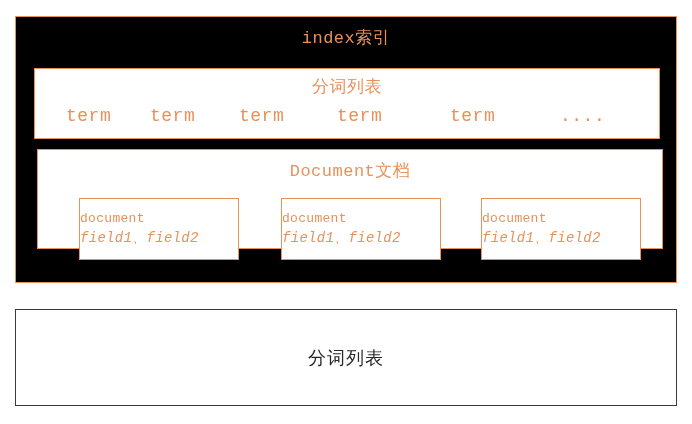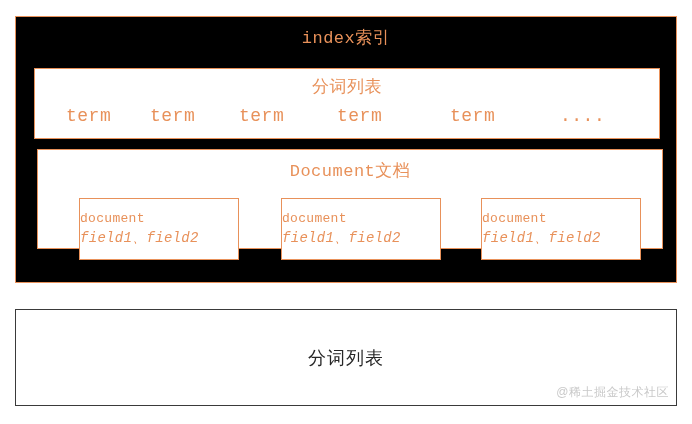--- a/index.html
+++ b/index.html
@@ -225,16 +225,15 @@
         <div class="doc-box" style="left:443px">
           <div class="doc-name">document</div>
           <div class="doc-fields">field1、field2</div>
         </div>
       </div>
     </div>
   </div>
 
   <div class="indexfile-box">
     <div class="indexfile-title">分词列表</div>
-    <div class="watermark">@稀土掘金技术社区</div>
   </div>
 
 </div>
 
 </body></html>

